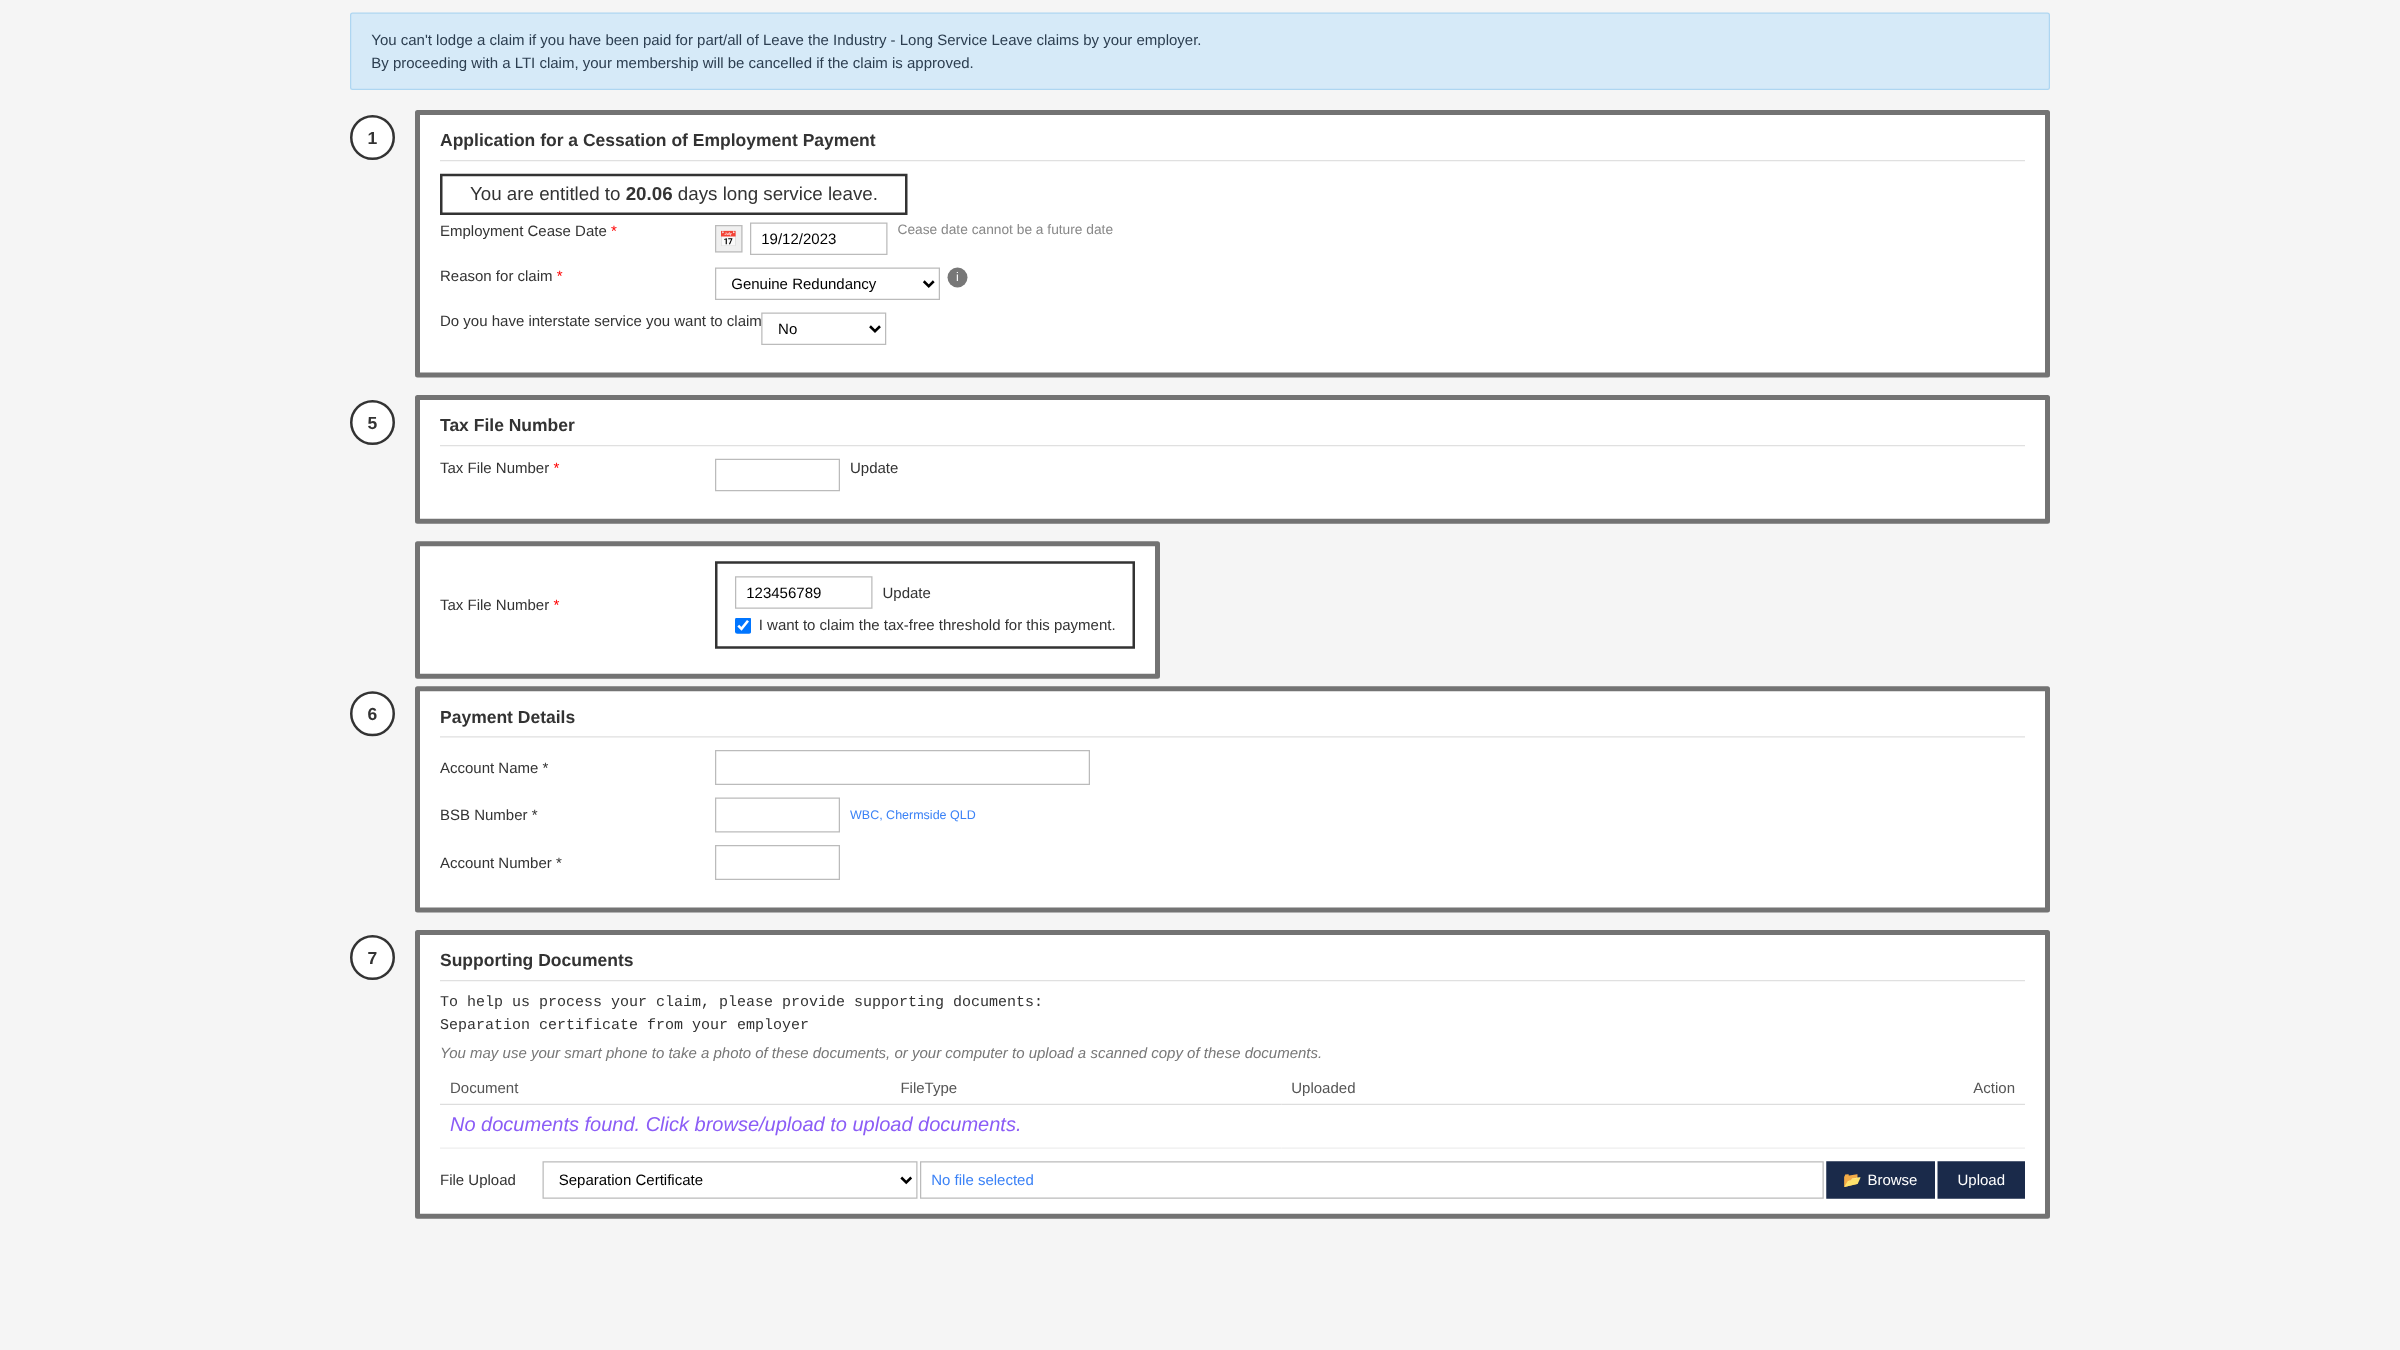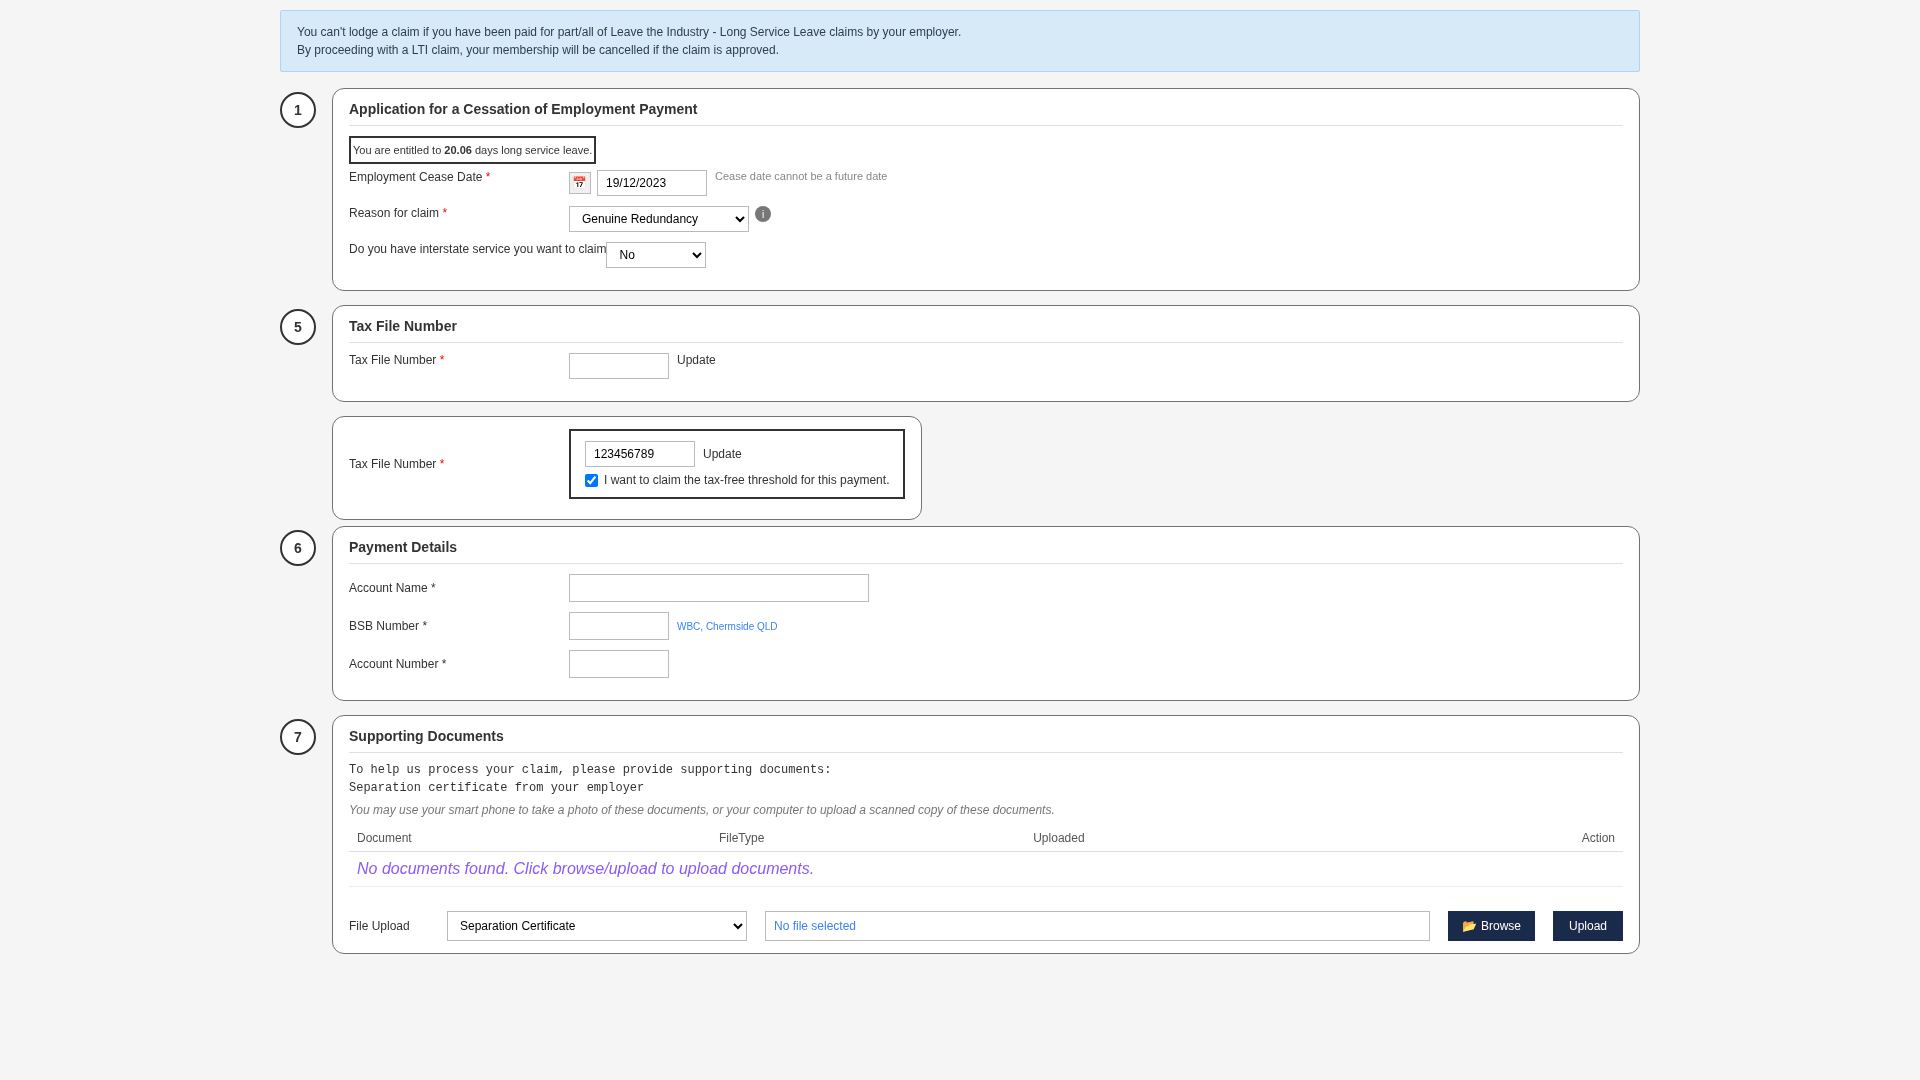--- a/index.html
+++ b/index.html
@@ -47,41 +47,41 @@
       font-weight: bold;
       flex-shrink: 0;
       margin-right: 16px;
       margin-top: 4px;
       background: #fff;
     }
 
     .section-content {
       flex: 1;
       background: #fff;
-      border: 1px solid #737373;
-      border-radius: 12px;
+      border: 4px solid #737373;
+      border-radius: 2px;
       padding: 12px 16px;
     }
 
     .section-title {
       font-size: 14px;
       font-weight: bold;
       color: #333;
       padding-bottom: 8px;
       border-bottom: 1px solid #e0e0e0;
       margin-bottom: 10px;
     }
 
     
     .entitlement-box {
       border: 2px solid #333;
-      padding: 6px 2px;
+      padding: 6px 22px;
       display: inline-block;
       margin-bottom: 6px;
-      font-size: 11px;
+      font-size: 15px;
     }
 
     .entitlement-box strong {
       font-weight: bold;
     }
 
     
     .form-row {
       display: flex;
       align-items: flex-start;
@@ -255,22 +255,22 @@
       font-style: italic;
     }
 
     .no-docs-row td {
       border-bottom: 1px solid #eee;
     }
 
     .file-upload-row {
       display: flex;
       align-items: center;
-      gap: 18px;
-      margin-top: 24px;
+      gap: 2px;
+      margin-top: 10px;
     }
 
     .file-upload-label {
       font-size: 12px;
       min-width: 80px;
     }
 
     .file-type-select {
       border: 1px solid #bbb;
       padding: 4px 8px;

